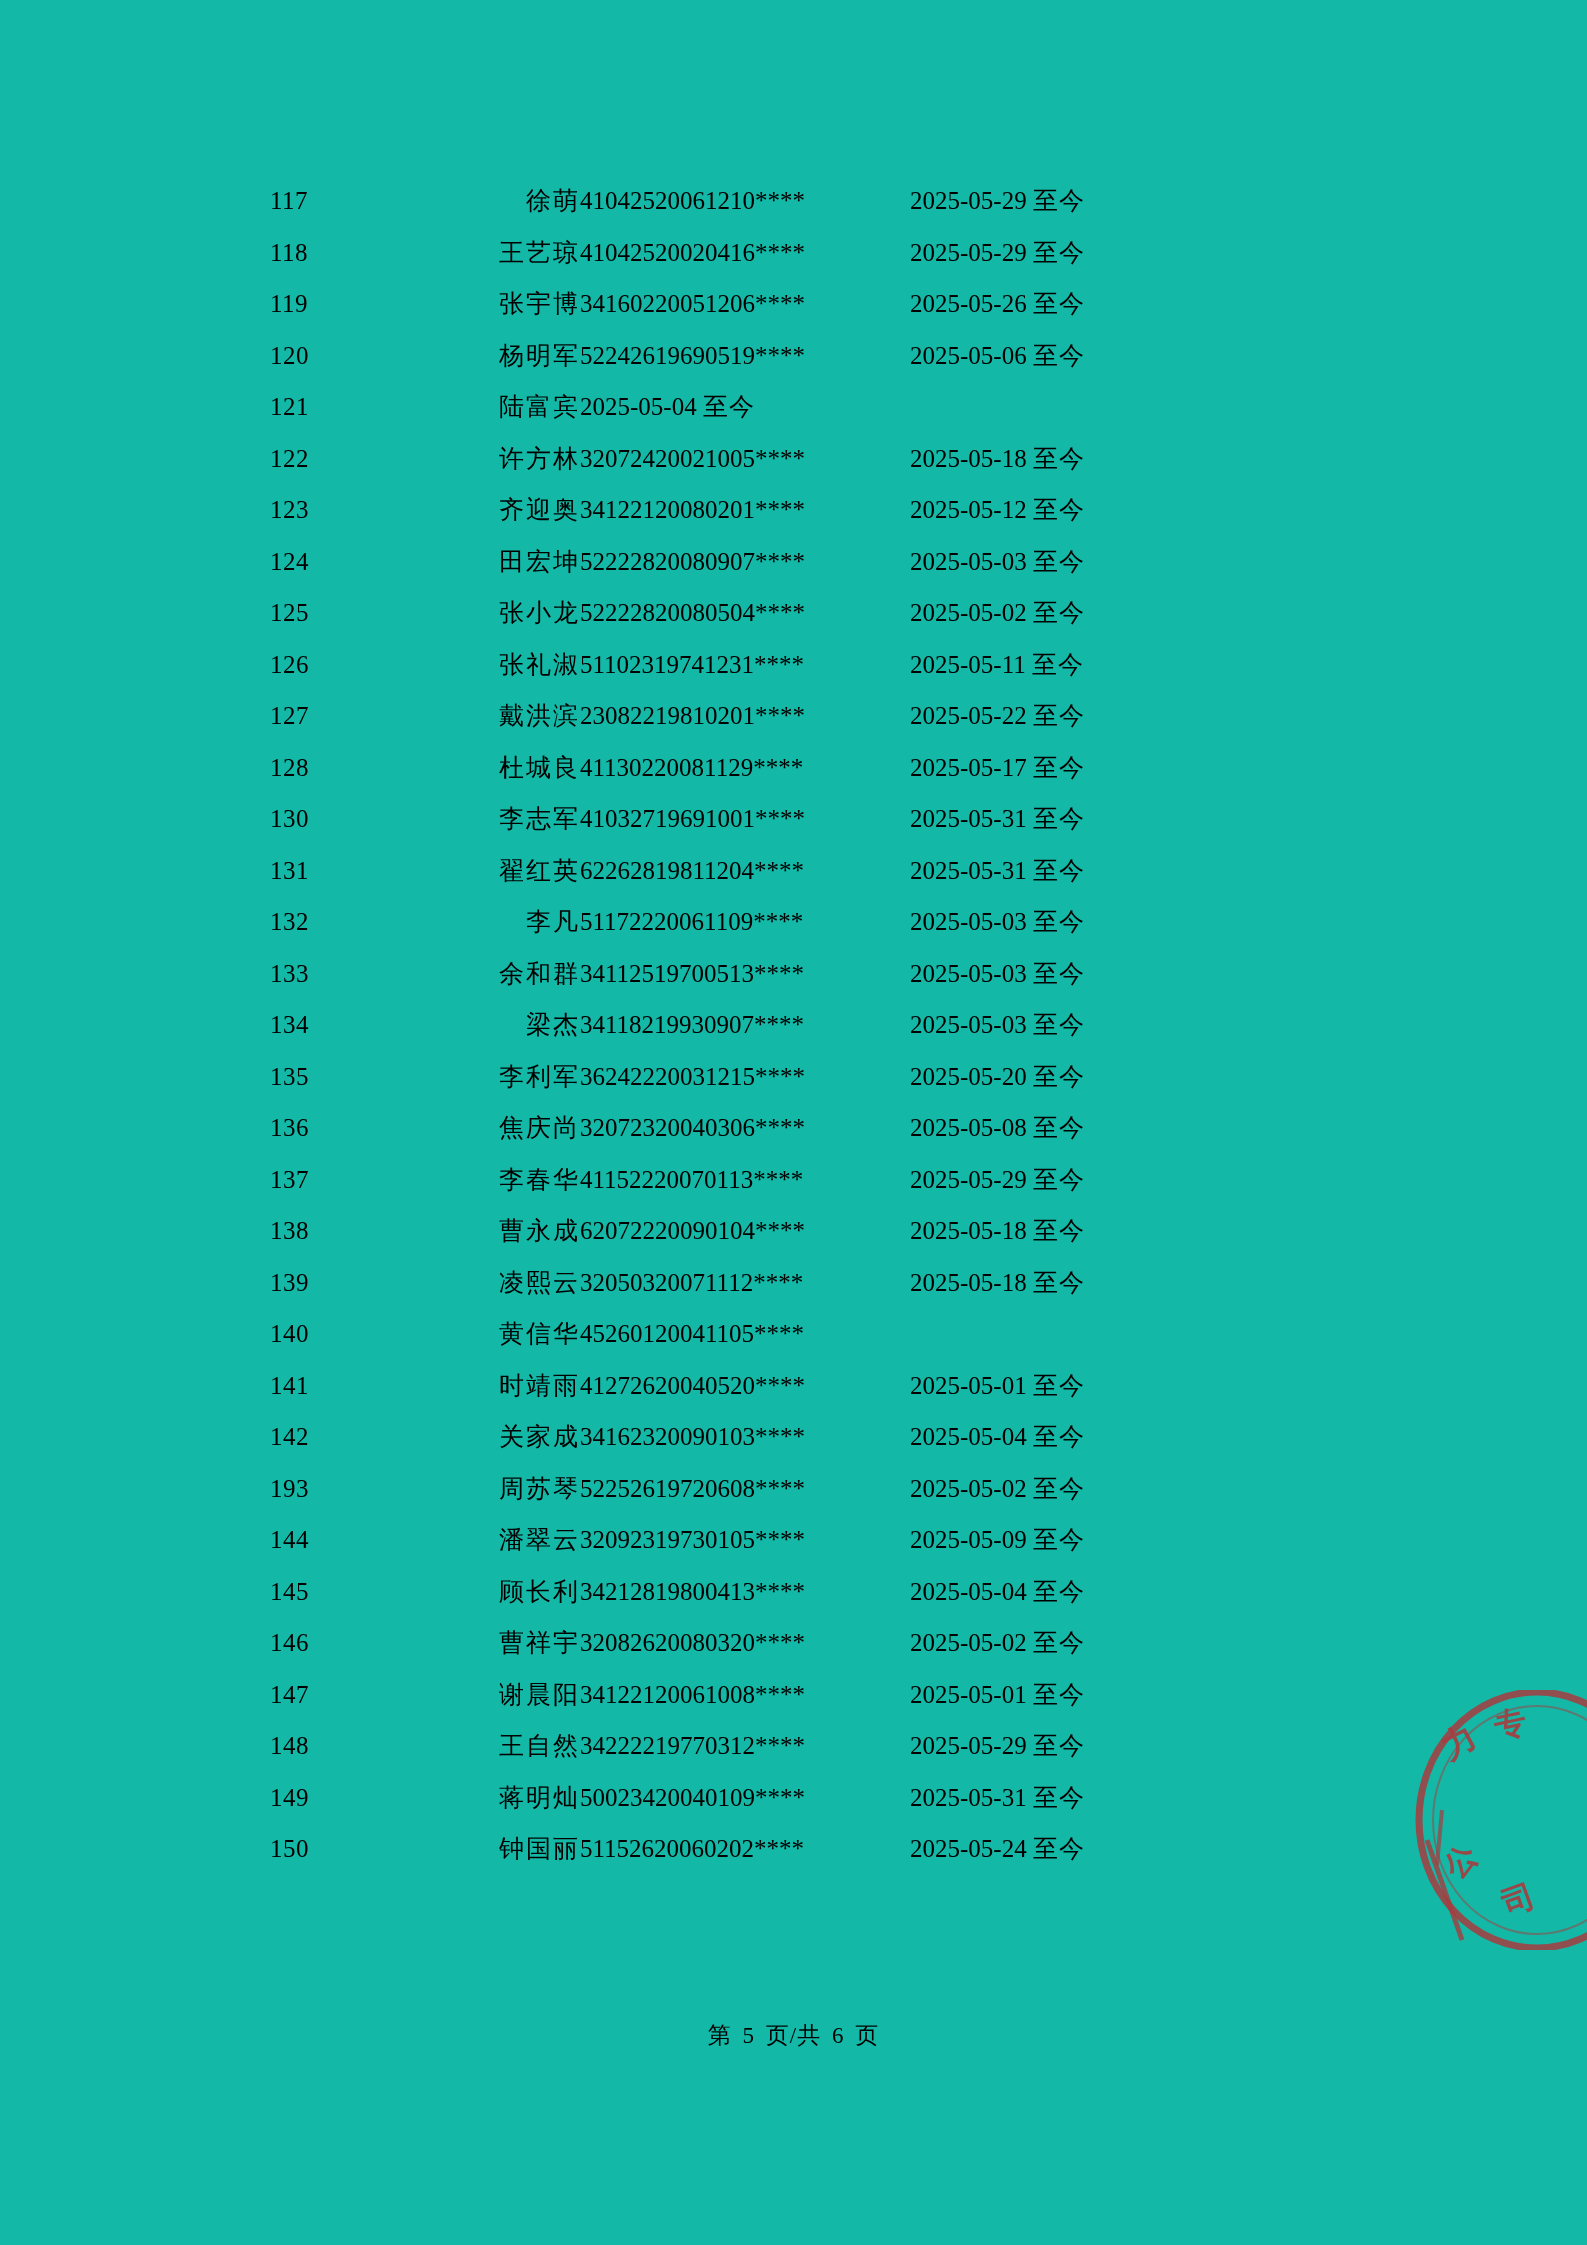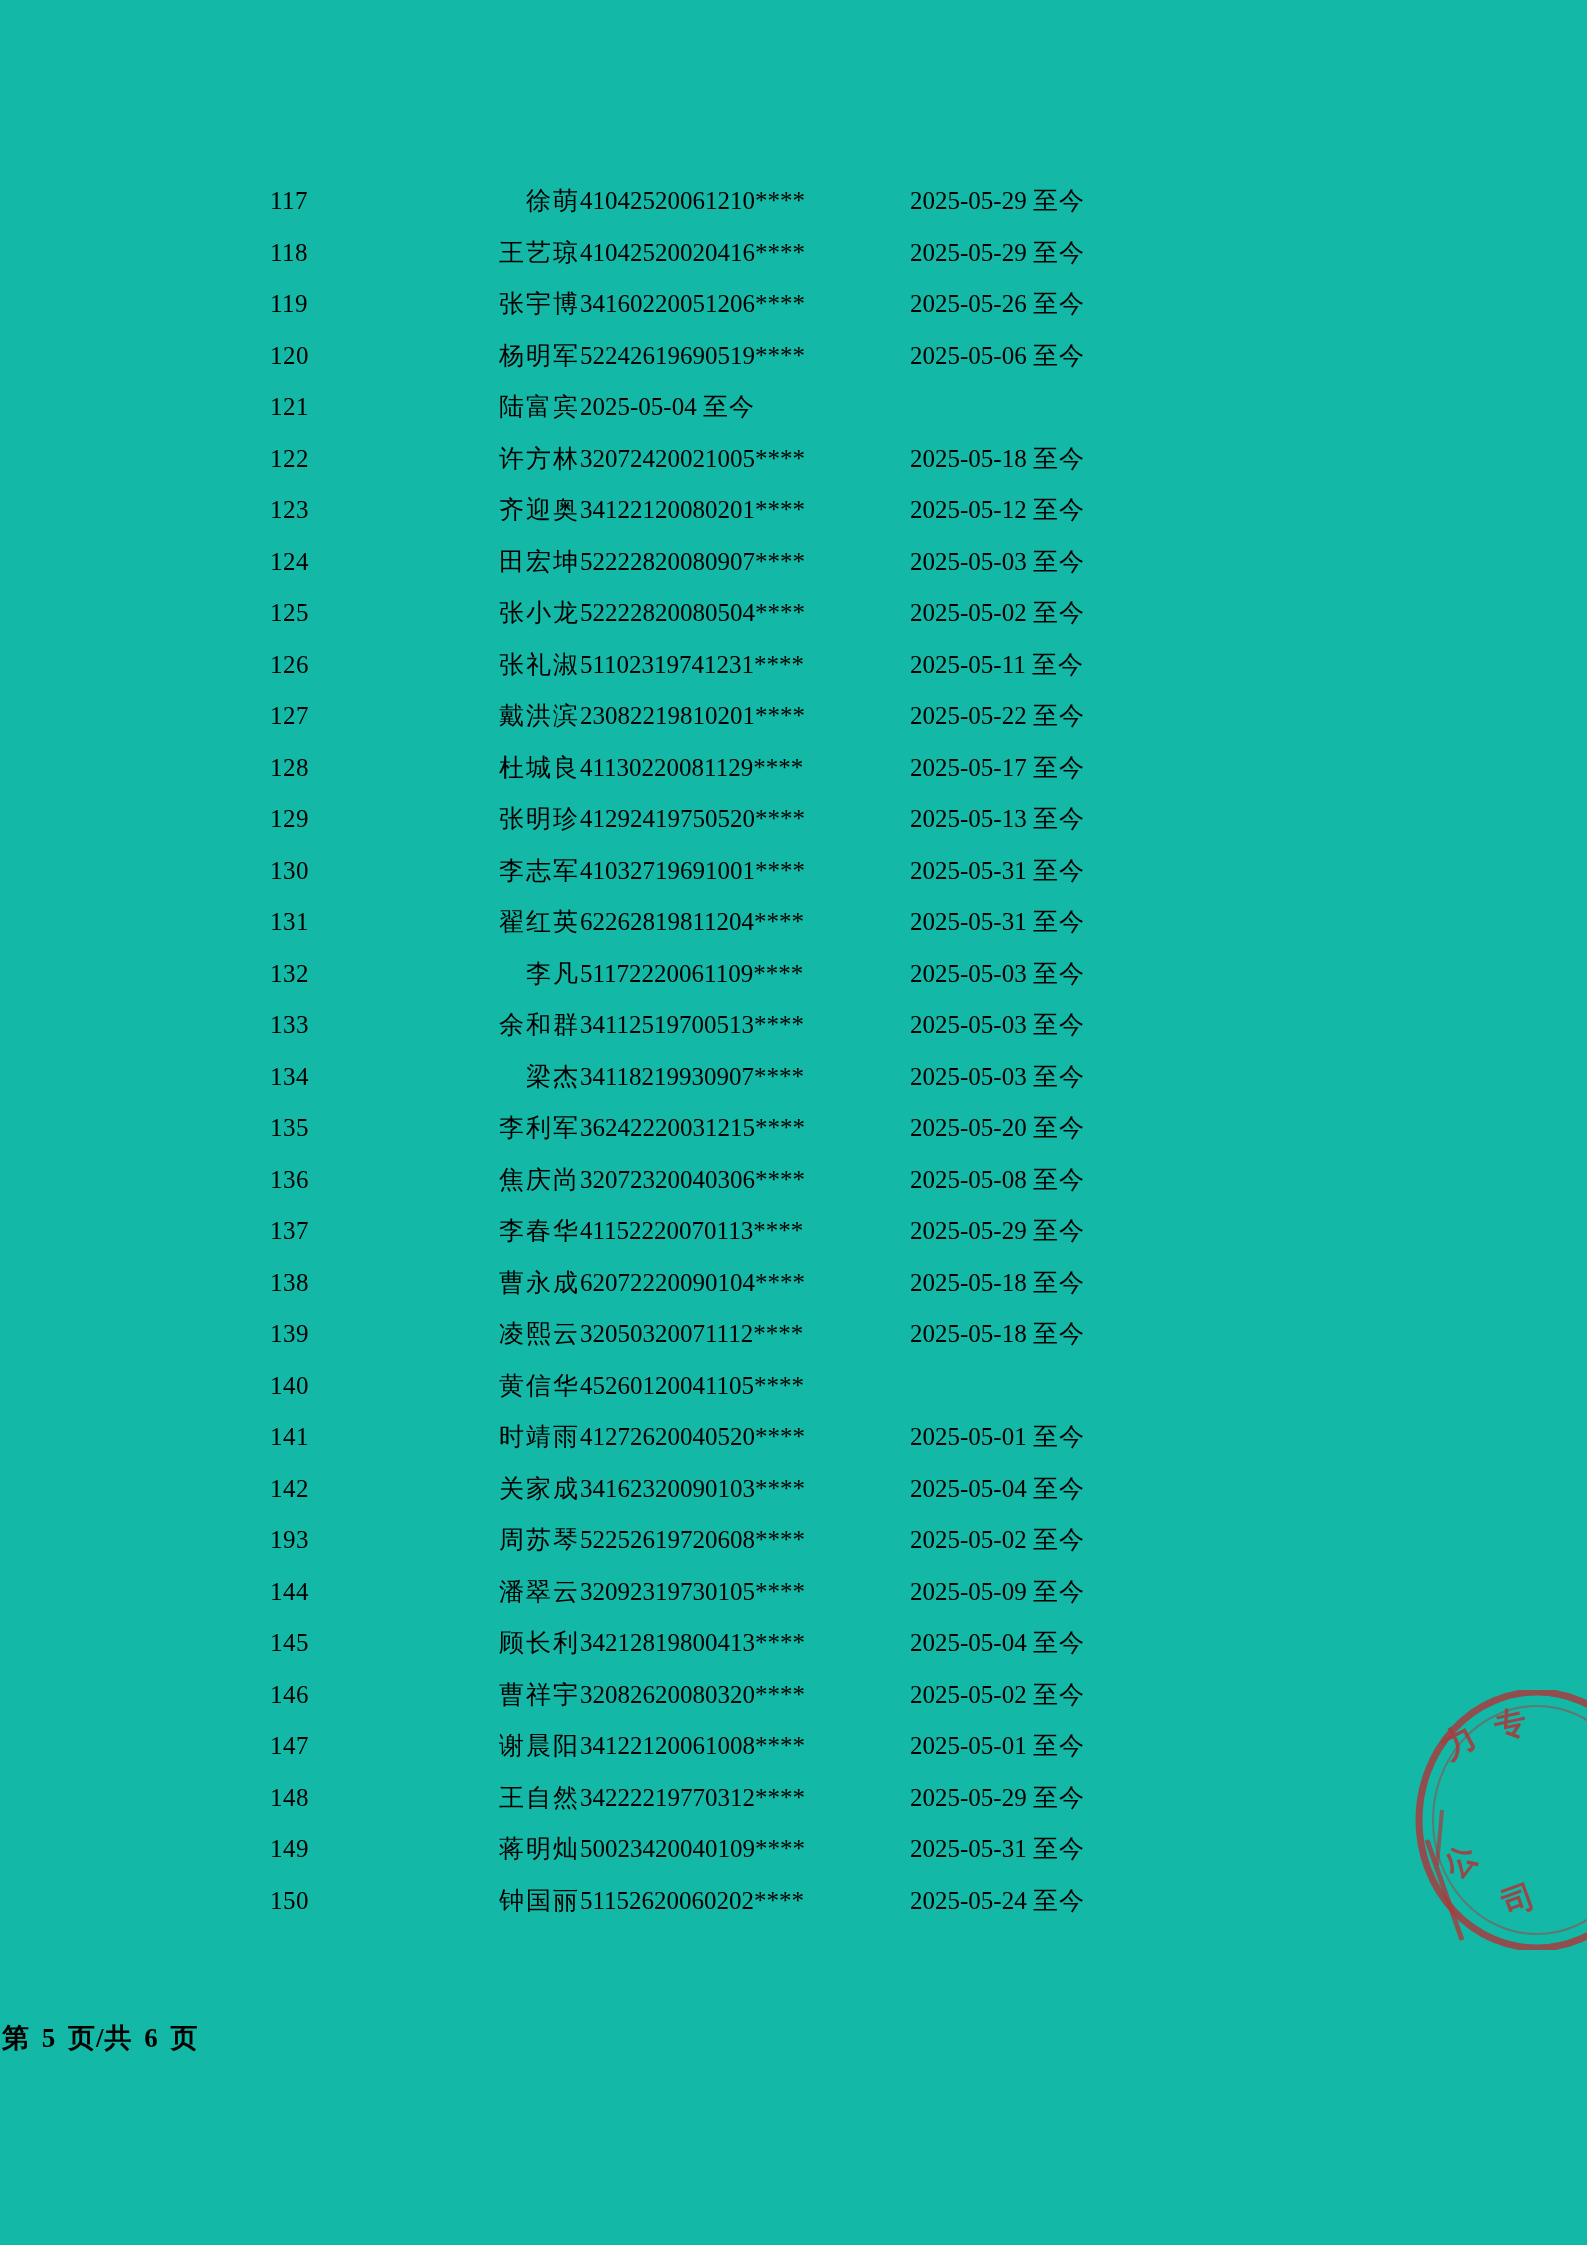--- a/index.html
+++ b/index.html
@@ -58,23 +58,23 @@
     letter-spacing: 0px;
   }
   .c-date .suffix {
     letter-spacing: 1px;
   }
   .footer {
     position: absolute;
     left: 0;
     top: 2020px;
     width: 1587px;
-    text-align: left;
-    font-size: 27px;
-    font-weight: bold;
+    text-align: center;
+    font-size: 23px;
+    font-weight: normal;
     letter-spacing: 1px;
   }
   .footer span {
     margin: 0 2px;
   }
   
   .seal {
     position: absolute;
     right: -60px;
     top: 1690px;
@@ -158,26 +158,20 @@
         <div class="c-index">127</div>
         <div class="c-name">戴洪滨</div>
         <div class="c-id">23082219810201****</div>
         <div class="c-date"><span>2025-05-22</span> <span class="suffix">至今</span></div>
       </div>
       <div class="row">
         <div class="c-index">128</div>
         <div class="c-name">杜城良</div>
         <div class="c-id">41130220081129****</div>
         <div class="c-date"><span>2025-05-17</span> <span class="suffix">至今</span></div>
-      </div>
-      <div class="row">
-        <div class="c-index">129</div>
-        <div class="c-name">张明珍</div>
-        <div class="c-id">41292419750520****</div>
-        <div class="c-date"><span>2025-05-13</span> <span class="suffix">至今</span></div>
       </div>
       <div class="row">
         <div class="c-index">130</div>
         <div class="c-name">李志军</div>
         <div class="c-id">41032719691001****</div>
         <div class="c-date"><span>2025-05-31</span> <span class="suffix">至今</span></div>
       </div>
       <div class="row">
         <div class="c-index">131</div>
         <div class="c-name">翟红英</div>

